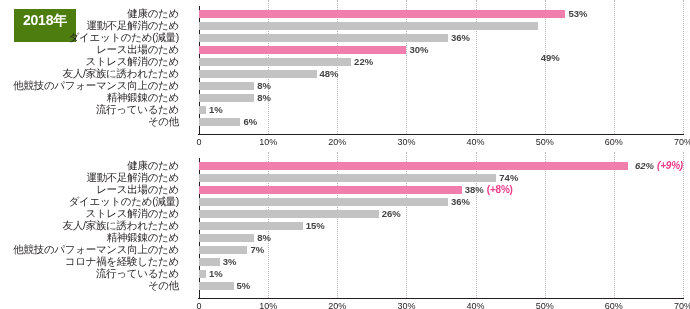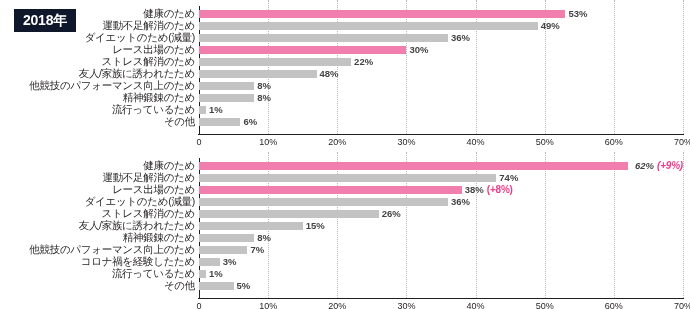--- a/index.html
+++ b/index.html
@@ -28,22 +28,22 @@
   }
   .chart-2018 { top: 0px; height: 150px; }
   .chart-2023 { top: 152px; height: 157px; }
 
   
   .year-badge {
     position: absolute;
     left: 14px;
     top: 9px;
     width: 62px;
-    height: 23px;
-    background: #0f172a;
+    height: 33px;
+    background: #4d7c0f;
     color: #ffffff;
     font-size: 14px;
     font-weight: bold;
     line-height: 23px;
     text-align: center;
     letter-spacing: -0.2px;
     box-sizing: border-box;
   }
 
   
@@ -97,21 +97,21 @@
     top: 2px;
     height: 8px;
   }
   .bar.gray { background: #c3c3c4; }
   .bar.pink { background: #f07fae; }
 
   .cat-label {
     position: absolute;
     right: 100%;
     top: -1px;
-    margin-right: 4px;
+    margin-right: 20px;
     font-size: 10.5px;
     line-height: 12px;
     white-space: nowrap;
     color: #231f20;
     letter-spacing: -0.3px;
   }
   .val-label {
     position: absolute;
     top: -0.5px;
     font-size: 9.5px;
@@ -154,21 +154,21 @@
         <div class="tick-label" style="left: 414.857px; top: 137px;">60%</div>
         <div class="tick-label" style="left: 484px; top: 137px;">70%</div>
         <div class="row" style="top: 8px; width: 484px;">
           <div class="cat-label">健康のため</div>
           <div class="bar pink" style="width: 366.457px;"></div>
           <div class="val-label" style="left: 369.457px;">53%</div>
         </div>
         <div class="row" style="top: 20px; width: 484px;">
           <div class="cat-label">運動不足解消のため</div>
           <div class="bar gray" style="width: 338.8px;"></div>
-          <div class="val-label" style="left: 341.8px;">49%</div>
+          <div class="val-label" style="left: 341.8px; margin-top: 32px;">49%</div>
         </div>
         <div class="row" style="top: 32px; width: 484px;">
           <div class="cat-label">ダイエットのため(減量)</div>
           <div class="bar gray" style="width: 248.914px;"></div>
           <div class="val-label" style="left: 251.914px;">36%</div>
         </div>
         <div class="row" style="top: 44px; width: 484px;">
           <div class="cat-label">レース出場のため</div>
           <div class="bar pink" style="width: 207.429px;"></div>
           <div class="val-label" style="left: 210.429px;">30%</div>

